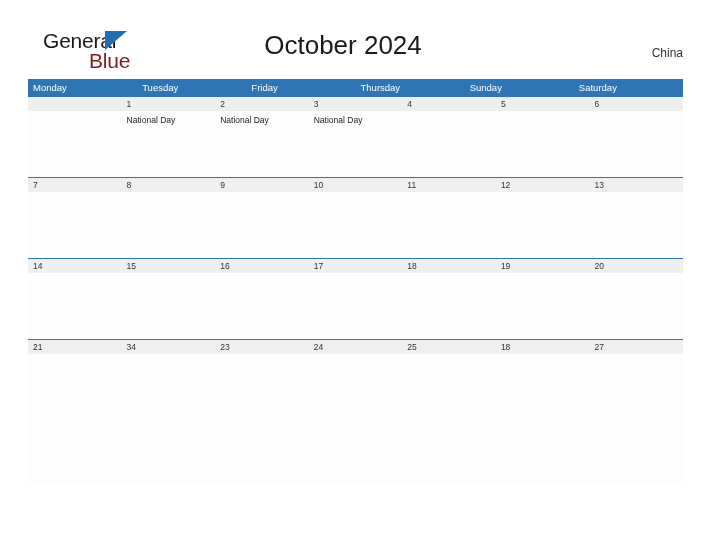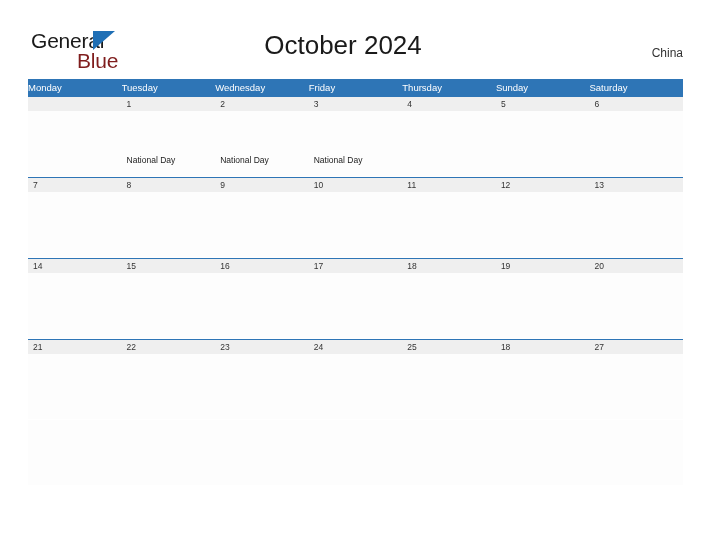--- a/index.html
+++ b/index.html
@@ -27,21 +27,21 @@
   .header {
     position: absolute;
     left: 0;
     top: 0;
     width: 712px;
     height: 78px;
   }
 
   .logo {
     position: absolute;
-    left: 31px;
+    left: 43px;
     top: 30px;
     width: 130px;
     height: 42px;
     line-height: 1;
     user-select: none;
   }
   .logo-general {
     position: absolute;
     left: 0;
     top: 0;
@@ -103,21 +103,21 @@
     display: flex;
     width: 655px;
     height: 17px;
     background: #2e75b6;
   }
   .weekday-cell {
     flex: 1 1 0;
     color: #ffffff;
     font-size: 9.5px;
     line-height: 17px;
-    padding-left: 0;
+    padding-left: 5px;
     box-sizing: border-box;
     white-space: nowrap;
     overflow: hidden;
   }
 
   .week-row {
     width: 655px;
     height: 81px;
     position: relative;
   }
@@ -142,21 +142,20 @@
   .event-strip {
     display: flex;
     width: 655px;
     height: 65px;
     background: #fdfdfd;
   }
   .event-cell {
     flex: 1 1 0;
     padding: 4px 5px 0 5px;
     box-sizing: border-box;
-    margin-top: 40px;
   }
   .event-item {
     font-size: 8.5px;
     color: #222222;
     line-height: 11px;
     white-space: nowrap;
     overflow: hidden;
   }
 </style>
 </head>
@@ -175,21 +174,20 @@
     <div class="title">October 2024</div>
 
     <div class="country">China</div>
   </div>
 
   <div class="calendar">
 
     <div class="weekday-row">
       <div class="weekday-cell">Monday</div>
       <div class="weekday-cell">Tuesday</div>
-      <div class="weekday-cell">Wednesday</div>
       <div class="weekday-cell">Friday</div>
       <div class="weekday-cell">Thursday</div>
       <div class="weekday-cell">Sunday</div>
       <div class="weekday-cell">Saturday</div>
     </div>
 
     <div id="weeks-container">
         <div class="week-row">
           <div class="date-strip">
             <div class="date-cell"></div>
@@ -252,21 +250,21 @@
             <div class="event-cell"></div>
             <div class="event-cell"></div>
             <div class="event-cell"></div>
             <div class="event-cell"></div>
             <div class="event-cell"></div>
           </div>
         </div>
         <div class="week-row">
           <div class="date-strip">
             <div class="date-cell">21</div>
-            <div class="date-cell">22</div>
+            <div class="date-cell">34</div>
             <div class="date-cell">23</div>
             <div class="date-cell">24</div>
             <div class="date-cell">25</div>
             <div class="date-cell">18</div>
             <div class="date-cell">27</div>
           </div>
           <div class="event-strip">
             <div class="event-cell"></div>
             <div class="event-cell"></div>
             <div class="event-cell"></div>

